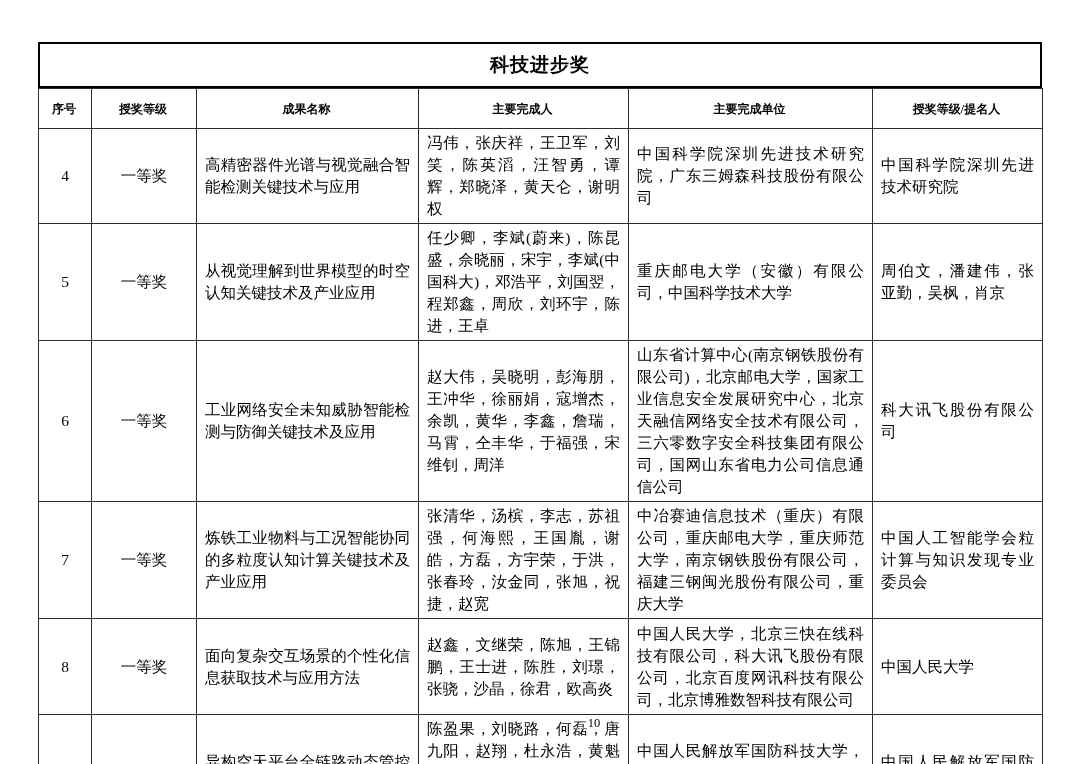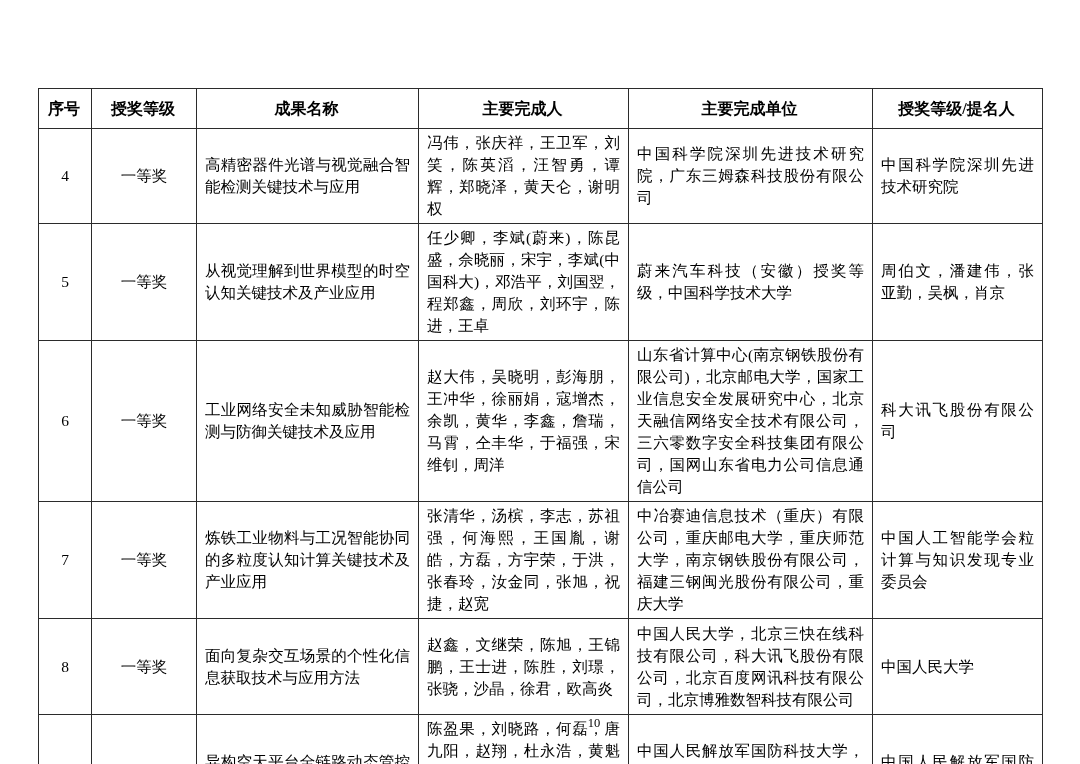--- a/index.html
+++ b/index.html
@@ -46,21 +46,21 @@
     padding: 3px 8px;
     font-size: 15.5px;
     line-height: 22px;
     vertical-align: middle;
     word-break: break-all;
     overflow: hidden;
   }
   table.awards th {
     font-weight: bold;
     text-align: center;
-    font-size: 16px;
+    font-size: 12px;
     padding-left: 6px;
   }
   col.c0 { width: 53px; }
   col.c1 { width: 105px; }
   col.c2 { width: 222px; }
   col.c3 { width: 210px; }
   col.c4 { width: 244px; }
   col.c5 { width: 170px; }
   tr.hdr    { height: 40px; }
   tr.r0     { height: 66px; }
@@ -79,20 +79,23 @@
     text-align: center;
     font-size: 12.5px;
     margin-left: 38px;
   }
 </style>
 </head>
 <body>
 
 <div class="page">
 
+  <div class="title-box">
+    <span>科技进步奖</span>
+  </div>
 
   <table class="awards">
     <colgroup>
       <col class="c0">
         <col class="c1">
         <col class="c2">
         <col class="c3">
         <col class="c4">
         <col class="c5">
     </colgroup>
@@ -113,21 +116,21 @@
         <td class="just">高精密器件光谱与视觉融合智能检测关键技术与应用</td>
         <td class="just">冯伟，张庆祥，王卫军，刘笑，陈英滔，汪智勇，谭辉，郑晓泽，黄天仑，谢明权</td>
         <td class="just">中国科学院深圳先进技术研究院，广东三姆森科技股份有限公司</td>
         <td class="just">中国科学院深圳先进技术研究院</td>
       </tr>
       <tr class="r1">
         <td class="center">5</td>
         <td class="center">一等奖</td>
         <td class="just">从视觉理解到世界模型的时空认知关键技术及产业应用</td>
         <td class="just">任少卿，李斌(蔚来)，陈昆盛，佘晓丽，宋宇，李斌(中国科大)，邓浩平，刘国翌，程郑鑫，周欣，刘环宇，陈进，王卓</td>
-        <td class="just">蔚来汽车科技（安徽）授奖等级，中国科学技术大学</td>
+        <td class="just">重庆邮电大学（安徽）有限公司，中国科学技术大学</td>
         <td class="just">周伯文，潘建伟，张亚勤，吴枫，肖京</td>
       </tr>
       <tr class="r2">
         <td class="center">6</td>
         <td class="center">一等奖</td>
         <td class="just">工业网络安全未知威胁智能检测与防御关键技术及应用</td>
         <td class="just">赵大伟，吴晓明，彭海朋，王冲华，徐丽娟，寇增杰，余凯，黄华，李鑫，詹瑞，马霄，仝丰华，于福强，宋维钊，周洋</td>
         <td class="just">山东省计算中心(南京钢铁股份有限公司)，北京邮电大学，国家工业信息安全发展研究中心，北京天融信网络安全技术有限公司，三六零数字安全科技集团有限公司，国网山东省电力公司信息通信公司</td>
         <td class="just">科大讯飞股份有限公司</td>
       </tr>

